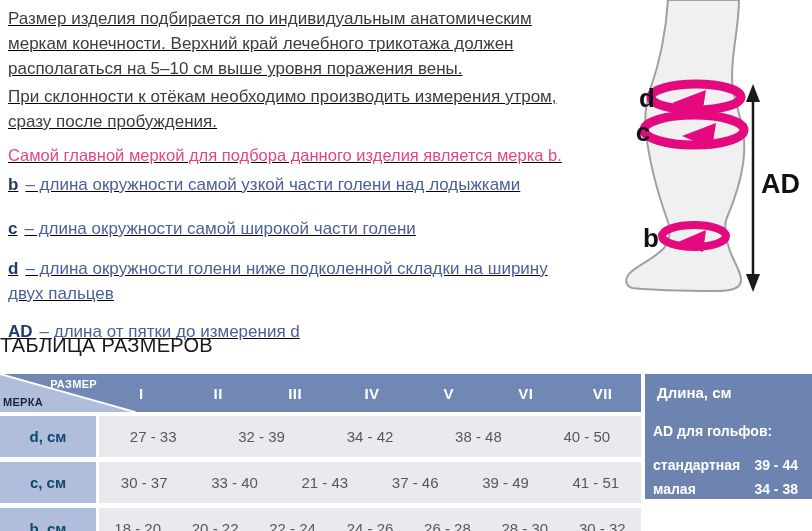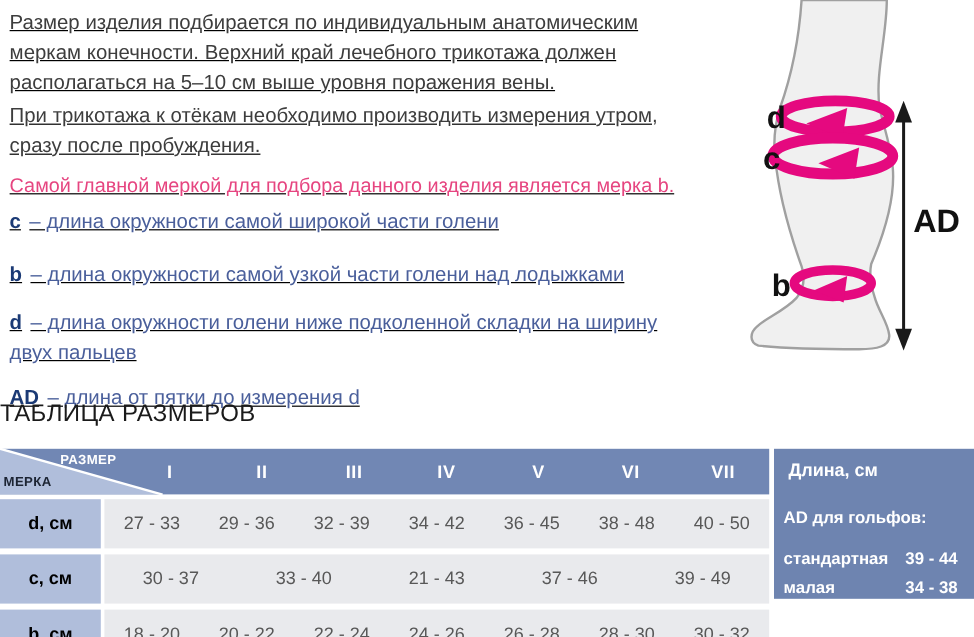--- a/index.html
+++ b/index.html
@@ -55,22 +55,22 @@
     font-size:11px; font-weight:bold; letter-spacing:.3px;
   }
   .hcols { position:absolute; left:103px; right:0; top:0; bottom:0; display:flex; }
   .hcol {
     flex:1; display:flex; align-items:center; justify-content:center;
     color:#fff; font-size:15px; font-weight:bold; letter-spacing:.5px;
   }
   .trow { display:flex; height:41px; margin-top:5px; }
   .trow.first { margin-top:4px; }
   .rlabel {
-    width:84px; background:#b0bedb; display:flex; align-items:center; justify-content:center;
-    color:#000000; font-size:15px; font-weight:bold;
+    width:96px; background:#b0bedb; display:flex; align-items:center; justify-content:center;
+    color:#0c4a6e; font-size:15px; font-weight:bold;
   }
   .rdata { flex:1; margin-left:3px; background:#e9eaed; display:flex; }
   .cell {
     flex:1; display:flex; align-items:center; justify-content:center;
     color:#585858; font-size:15px;text-align:right;
   }
 
   
   .length-panel {
     position:absolute; left:645px; top:374px; width:167px; height:125px;
@@ -85,28 +85,28 @@
   }
   .lp-row.first { margin-top:14px; }
 </style>
 </head>
 <body>
 
 <div class="page">
 
   <div class="intro">
     <p class="para">Размер изделия подбирается по индивидуальным анатомическим меркам конечности. Верхний край лечебного трикотажа должен располагаться на 5–10 см выше уровня поражения вены.</p>
-    <p class="para">При трикотажа к отёкам необходимо производить измерения утром, сразу после пробуждения.</p>
+    <p class="para">При склонности к отёкам необходимо производить измерения утром, сразу после пробуждения.</p>
     <p class="highlight">Самой главной меркой для подбора данного изделия является мерка b.</p>
 
+    <div class="def">
+      <span class="term">b</span><span class="dtext">– длина окружности самой узкой части голени над лодыжками</span>
+    </div>
     <div class="def">
       <span class="term">c</span><span class="dtext">– длина окружности самой широкой части голени</span>
-    </div>
-    <div class="def">
-      <span class="term">b</span><span class="dtext">– длина окружности самой узкой части голени над лодыжками</span>
     </div>
     <div class="def gap-more">
       <span class="term">d</span><span class="dtext">– длина окружности голени ниже подколенной складки на ширину</span><span class="dline2">двух пальцев</span>
     </div>
     <div class="def gap-ad">
       <span class="term">AD</span><span class="dtext">– длина от пятки до измерения d</span>
     </div>
   </div>
 
   <svg class="diagram" viewBox="0 0 192 300" xmlns="http://www.w3.org/2000/svg">
@@ -160,37 +160,36 @@
         <div class="hcol">V</div>
         <div class="hcol">VI</div>
         <div class="hcol">VII</div>
       </div>
     </div>
 
     <div class="trow first">
       <div class="rlabel">d, см</div>
       <div class="rdata">
         <div class="cell">27 - 33</div>
-        <div class="cell">29 - 36</div>
         <div class="cell">32 - 39</div>
         <div class="cell">34 - 42</div>
-        <div class="cell">36 - 45</div>
         <div class="cell">38 - 48</div>
         <div class="cell">40 - 50</div>
       </div>
     </div>
 
     <div class="trow">
       <div class="rlabel">c, см</div>
       <div class="rdata">
         <div class="cell">30 - 37</div>
         <div class="cell">33 - 40</div>
         <div class="cell">21 - 43</div>
         <div class="cell">37 - 46</div>
         <div class="cell">39 - 49</div>
+        <div class="cell">41 - 51</div>
       </div>
     </div>
 
     <div class="trow">
       <div class="rlabel">b, см</div>
       <div class="rdata">
         <div class="cell">18 - 20</div>
         <div class="cell">20 - 22</div>
         <div class="cell">22 - 24</div>
         <div class="cell">24 - 26</div>

